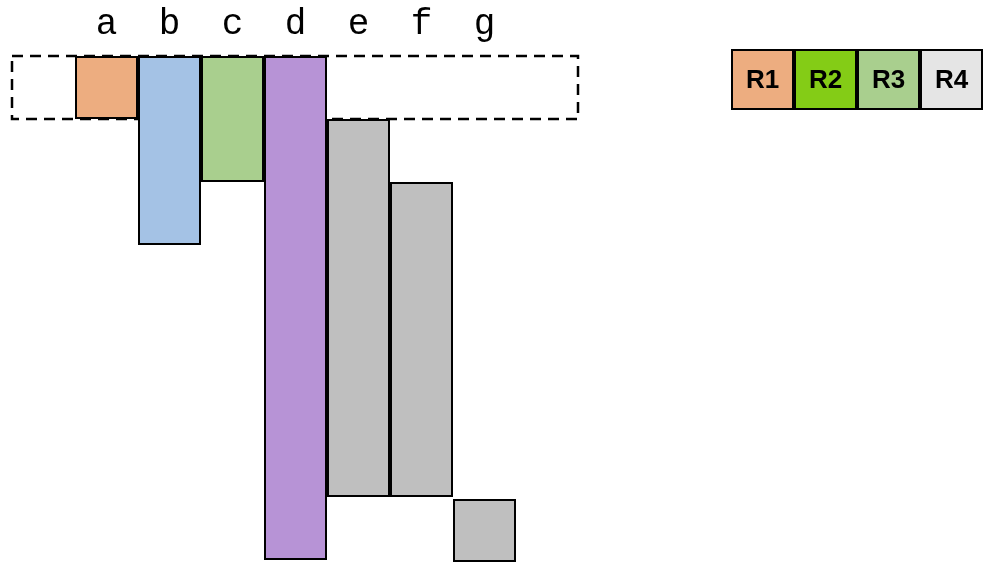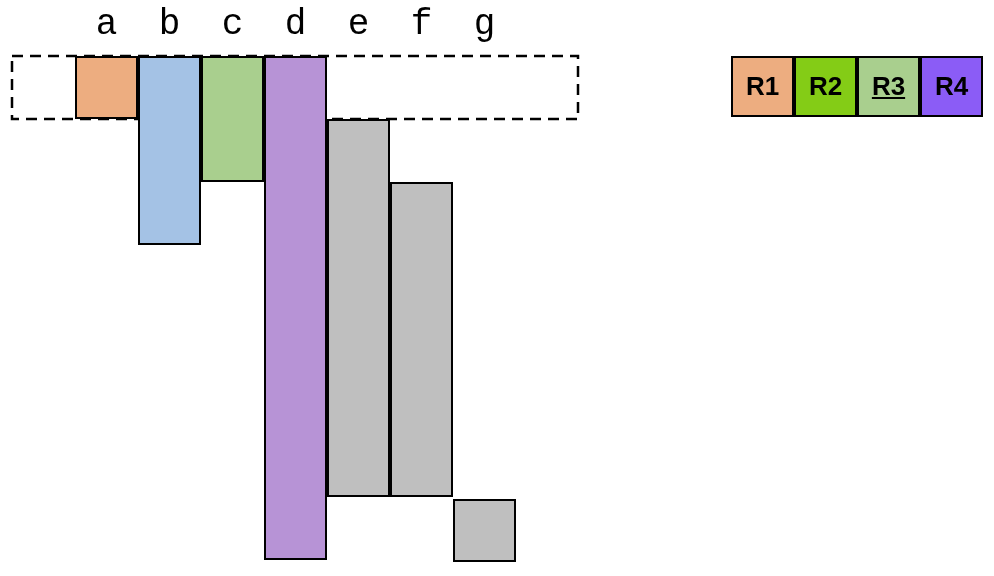--- a/index.html
+++ b/index.html
@@ -28,21 +28,21 @@
     top: 54px;
   }
   .task-bar {
     position: absolute;
     box-sizing: border-box;
     border: 2px solid #000000;
   }
   .legend {
     position: absolute;
     left: 731px;
-    top: 56px;
+    top: 49px;
     display: flex;
   }
   .legend-square {
     width: 63px;
     height: 61px;
     box-sizing: border-box;
     border: 2px solid #000000;
     display: flex;
     align-items: center;
     justify-content: center;
@@ -83,21 +83,21 @@
       <div class="task-label" style="left: 453px;">g</div>
     </div>
 
   <div class="legend" id="legend">
       <div class="legend-square" style="background: rgb(237, 173, 128);">
         <span class="legend-label">R1</span>
       </div>
       <div class="legend-square" style="background: #84cc16;">
         <span class="legend-label">R2</span>
       </div>
-      <div class="legend-square" style="background: rgb(169, 207, 142); text-decoration: underline;">
+      <div class="legend-square" style="background: rgb(169, 207, 142);">
         <span class="legend-label">R3</span>
       </div>
-      <div class="legend-square" style="background: #8b5cf6;">
+      <div class="legend-square" style="background: #e5e5e5;">
         <span class="legend-label">R4</span>
       </div>
     </div>
 
 </div>
 
 </body></html>

